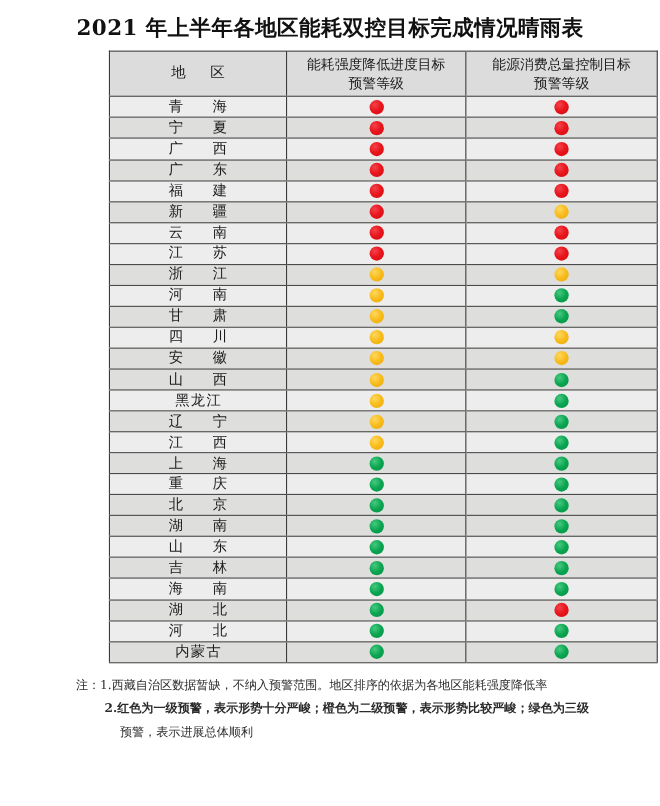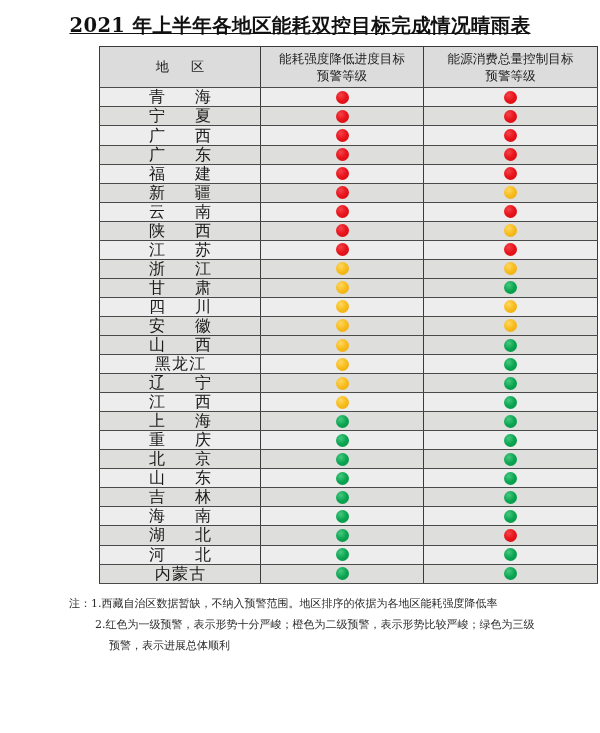--- a/index.html
+++ b/index.html
@@ -25,21 +25,20 @@
     text-align: center;
     font-family: "DejaVu Serif", "Liberation Serif", serif;
     font-weight: bold;
     font-size: 19.5px;
     letter-spacing: 0.4px;
     color: #111111;
     padding-top: 14px;
     padding-bottom: 9px;
     line-height: 1.2;
     white-space: nowrap;
-    text-decoration: underline;
   }
   .table-wrap {
     margin: 0 auto;
     width: 402px;
     border-radius: 11px;
   }
   table.rain-table {
     width: 498px;
     border-collapse: collapse;
     table-layout: fixed;
@@ -80,21 +79,21 @@
     font-size: 13.2px;
     letter-spacing: 9px;
     text-indent: 9px;
   }
   tbody tr { height: 19.05px; }
   tbody tr.odd td { background: #ededed; }
   tbody tr.even td { background: #dededc; }
 
   td.region-cell {
     font-family: "DejaVu Serif", "Liberation Serif", serif;
-    font-size: 16px;
+    font-size: 13px;
     color: #1a1a1a;
     text-align: center;
     vertical-align: middle;
     letter-spacing: 7px;
     text-indent: 7px;
     white-space: nowrap;
     line-height: 1;
   }
   td.region-cell.tight {
     letter-spacing: 1.2px;
@@ -119,21 +118,21 @@
   .notes {
     width: 498px;
     margin: 9px auto 0 auto;
     font-family: "DejaVu Serif", "Liberation Serif", serif;
     font-size: 11px;
     color: #2b2b2b;
     line-height: 1.95;
   }
   .note-row { display: block; white-space: nowrap; }
   .note-label { padding-left: 18px; }
-  .note-2 { padding-left: 44px; }
+  .note-2 { padding-left: 44px; font-weight: bold; }
   .note-2b { padding-left: 58px; }
 </style>
 </head>
 <body>
 
 <div class="page">
 
   <div class="title">2021 年上半年各地区能耗双控目标完成情况晴雨表</div>
 
   <div class="table-wrap">
@@ -185,35 +184,35 @@
           <tr class="even">
             <td class="region-cell">新　疆</td>
             <td class="status-cell divider"><span class="dot dot-red"></span></td>
             <td class="status-cell divider"><span class="dot dot-yellow"></span></td>
           </tr>
           <tr class="odd">
             <td class="region-cell">云　南</td>
             <td class="status-cell divider"><span class="dot dot-red"></span></td>
             <td class="status-cell divider"><span class="dot dot-red"></span></td>
           </tr>
-          <tr class="even">
-            <td class="region-cell">陕　西</td>
-            <td class="status-cell divider"><span class="dot dot-red"></span></td>
-            <td class="status-cell divider"><span class="dot dot-yellow"></span></td>
-          </tr>
           <tr class="odd">
             <td class="region-cell">江　苏</td>
             <td class="status-cell divider"><span class="dot dot-red"></span></td>
             <td class="status-cell divider"><span class="dot dot-red"></span></td>
           </tr>
           <tr class="even">
             <td class="region-cell">浙　江</td>
             <td class="status-cell divider"><span class="dot dot-yellow"></span></td>
             <td class="status-cell divider"><span class="dot dot-yellow"></span></td>
           </tr>
+          <tr class="odd">
+            <td class="region-cell">河　南</td>
+            <td class="status-cell divider"><span class="dot dot-yellow"></span></td>
+            <td class="status-cell divider"><span class="dot dot-green"></span></td>
+          </tr>
           <tr class="even">
             <td class="region-cell">甘　肃</td>
             <td class="status-cell divider"><span class="dot dot-yellow"></span></td>
             <td class="status-cell divider"><span class="dot dot-green"></span></td>
           </tr>
           <tr class="odd">
             <td class="region-cell">四　川</td>
             <td class="status-cell divider"><span class="dot dot-yellow"></span></td>
             <td class="status-cell divider"><span class="dot dot-yellow"></span></td>
           </tr>
@@ -247,20 +246,25 @@
             <td class="status-cell divider"><span class="dot dot-green"></span></td>
             <td class="status-cell divider"><span class="dot dot-green"></span></td>
           </tr>
           <tr class="odd">
             <td class="region-cell">重　庆</td>
             <td class="status-cell divider"><span class="dot dot-green"></span></td>
             <td class="status-cell divider"><span class="dot dot-green"></span></td>
           </tr>
           <tr class="even">
             <td class="region-cell">北　京</td>
+            <td class="status-cell divider"><span class="dot dot-green"></span></td>
+            <td class="status-cell divider"><span class="dot dot-green"></span></td>
+          </tr>
+          <tr class="even">
+            <td class="region-cell">湖　南</td>
             <td class="status-cell divider"><span class="dot dot-green"></span></td>
             <td class="status-cell divider"><span class="dot dot-green"></span></td>
           </tr>
           <tr class="odd">
             <td class="region-cell">山　东</td>
             <td class="status-cell divider"><span class="dot dot-green"></span></td>
             <td class="status-cell divider"><span class="dot dot-green"></span></td>
           </tr>
           <tr class="even">
             <td class="region-cell">吉　林</td>

